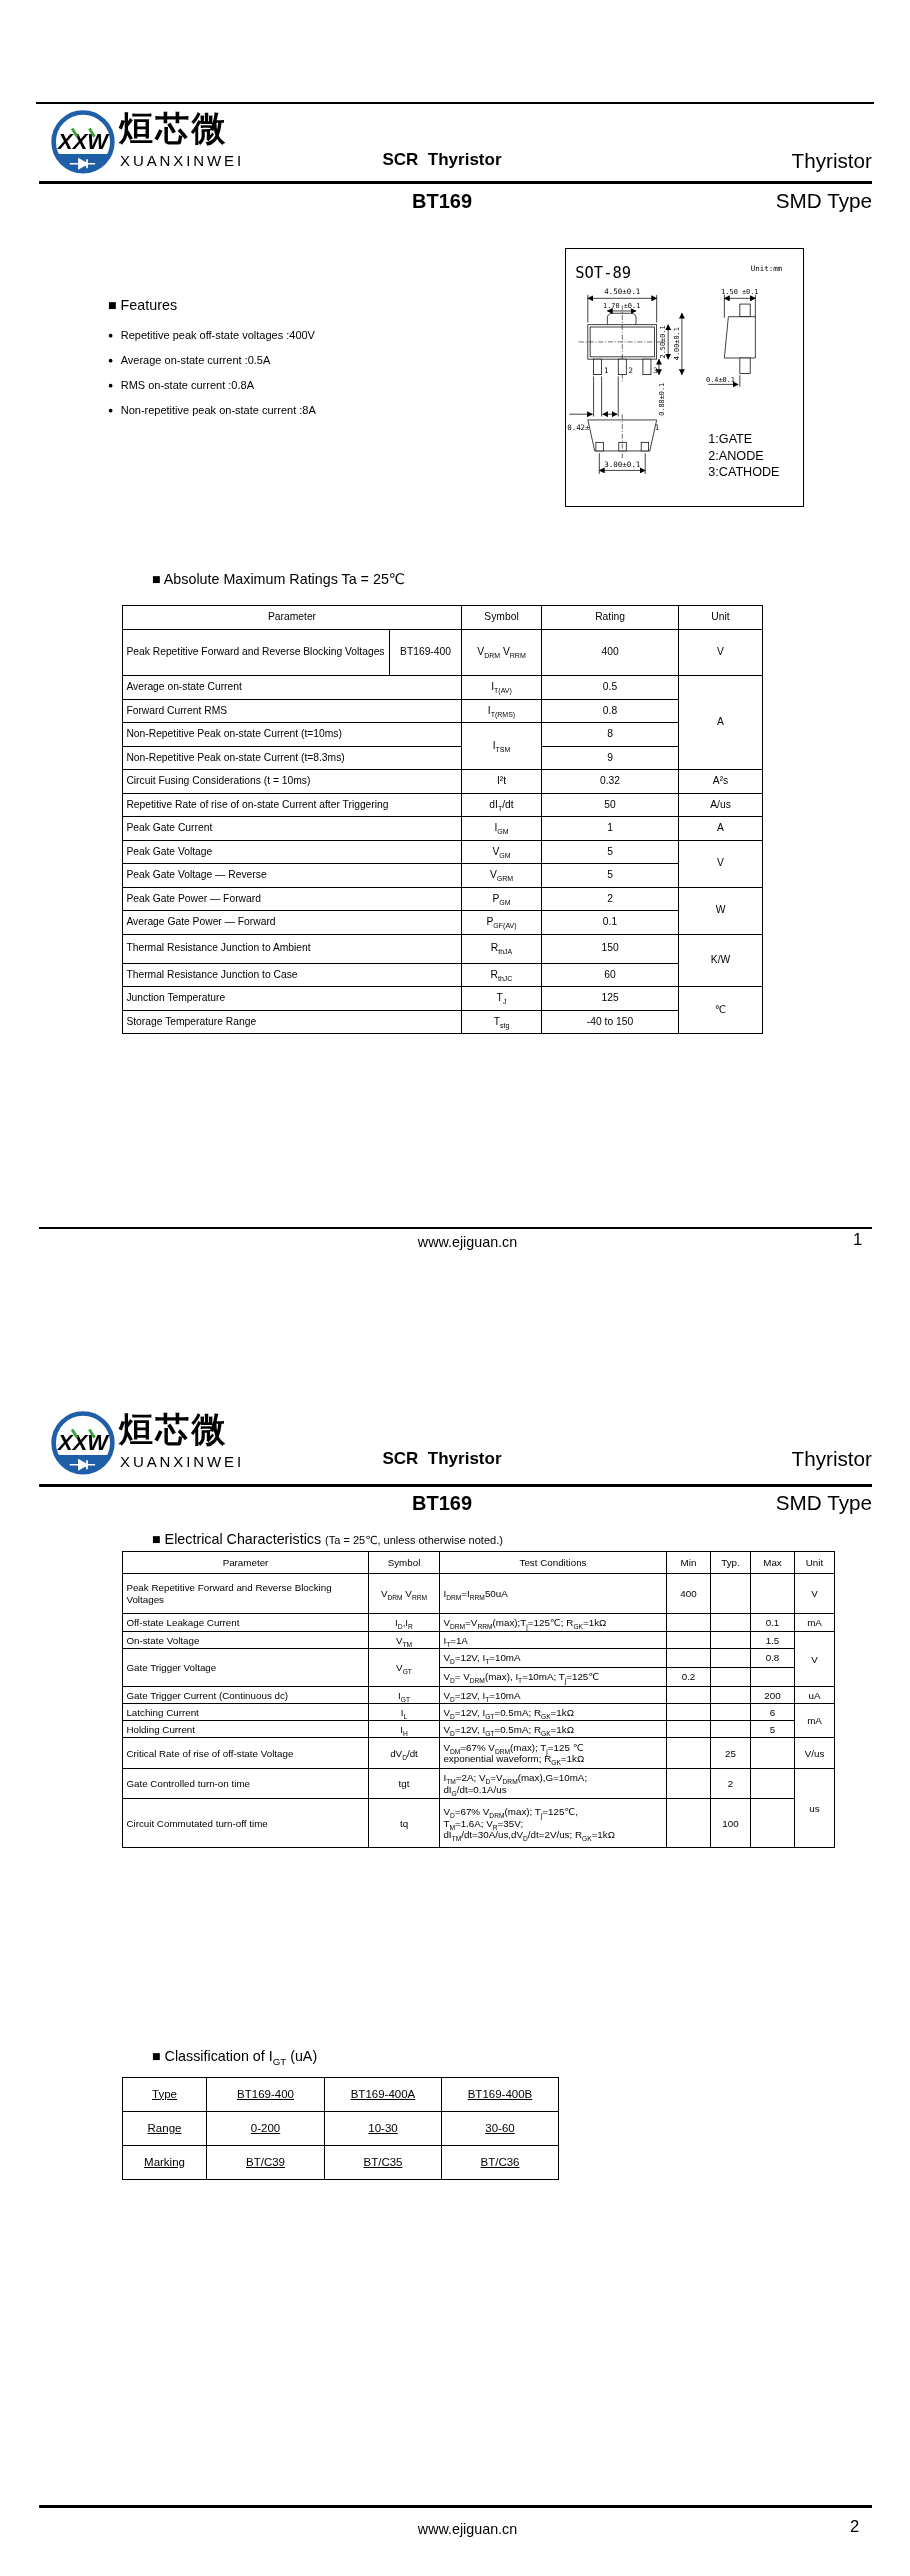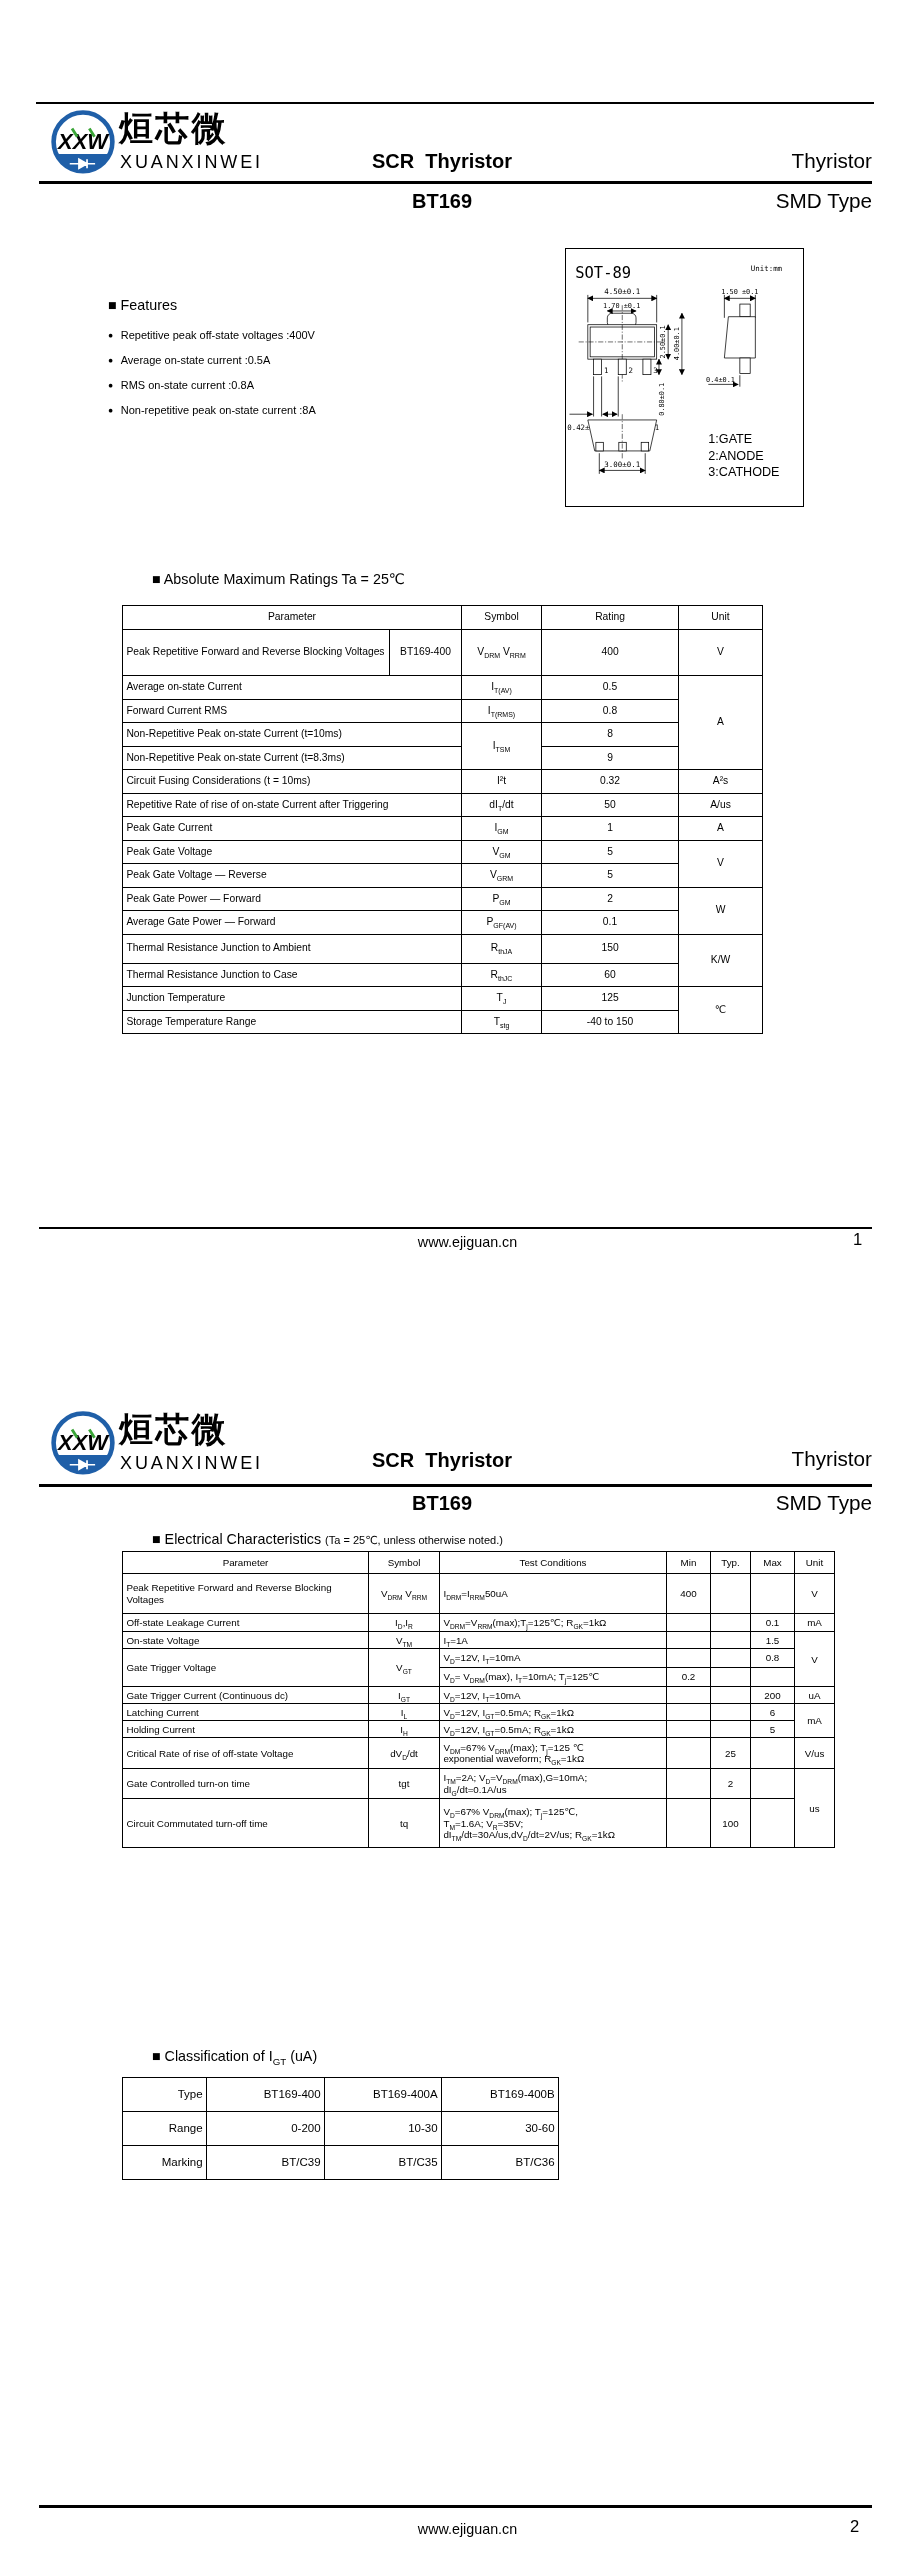--- a/index.html
+++ b/index.html
@@ -10,22 +10,22 @@
     overflow:hidden;
   }
   .abs { position:absolute; }
   .page { position:absolute; left:0; width:910px; height:1288px; background:#fff; }
   #p1 { top:0; } #p2 { top:1288px; }
   .rule { background:#000; }
   sub { font-size:68%; line-height:0; }
 
   
   .logo-zh { font-size:34px; font-weight:bold; letter-spacing:2.3px; line-height:1; }
-  .logo-en { font-size:18px; letter-spacing:2.9px; line-height:1; }
-  .hdr-title { left:0; width:884px; text-align:center; font-weight:bold; font-size:20px; white-space:pre; }
+  .logo-en { font-size:15px; letter-spacing:2.9px; line-height:1; }
+  .hdr-title { left:0; width:884px; text-align:center; font-weight:bold; font-size:17px; white-space:pre; }
   .hdr-cat  { right:38px; font-size:20.7px;text-align:center; }
   .hdr-part { left:0; width:884px; text-align:center; font-weight:bold; font-size:20px; }
   .hdr-smd  { right:38px; font-size:20.7px; }
 
   
   .sec-h { font-size:14.3px; white-space:pre;margin-left:44px; }
   .sec-note { font-size:11px; }
 
   
   .feat-item { height:25px; display:flex; align-items:center; font-size:11px; }
@@ -38,21 +38,21 @@
   
   table { border-collapse:collapse; table-layout:fixed; position:absolute; background:#fff; }
   .t { border:1.7px solid #000; }
   .t td, .t th { border:1.1px solid #000; padding:0 3.4px; font-weight:normal; vertical-align:middle; line-height:1.18; overflow:hidden; }
   .t th { text-align:center; }
   .c { text-align:center; }
   .l { text-align:left; padding-left:5.2px; }
   .abs-t { left:122px; top:605px; width:641px; font-size:10.3px; }
   .elec-t { left:122px; top:263px; width:713px; font-size:9.8px; }
   .cls-t { left:122px; top:789px; width:437px; font-size:11.5px; }
-  .cls-t td { text-align:right; }
+  .cls-t td { text-align:center;text-decoration:underline; }
 
   
   .ft-url { left:43px; width:849px; text-align:center; font-size:14.3px; }
   .ft-page { font-size:16.6px; }
 
   svg text { font-family:"DejaVu Sans Mono","Liberation Mono",monospace; fill:#000; }
   svg .leg { font-family:"Liberation Sans","DejaVu Sans",sans-serif; }
 </style>
 </head>
 <body>

